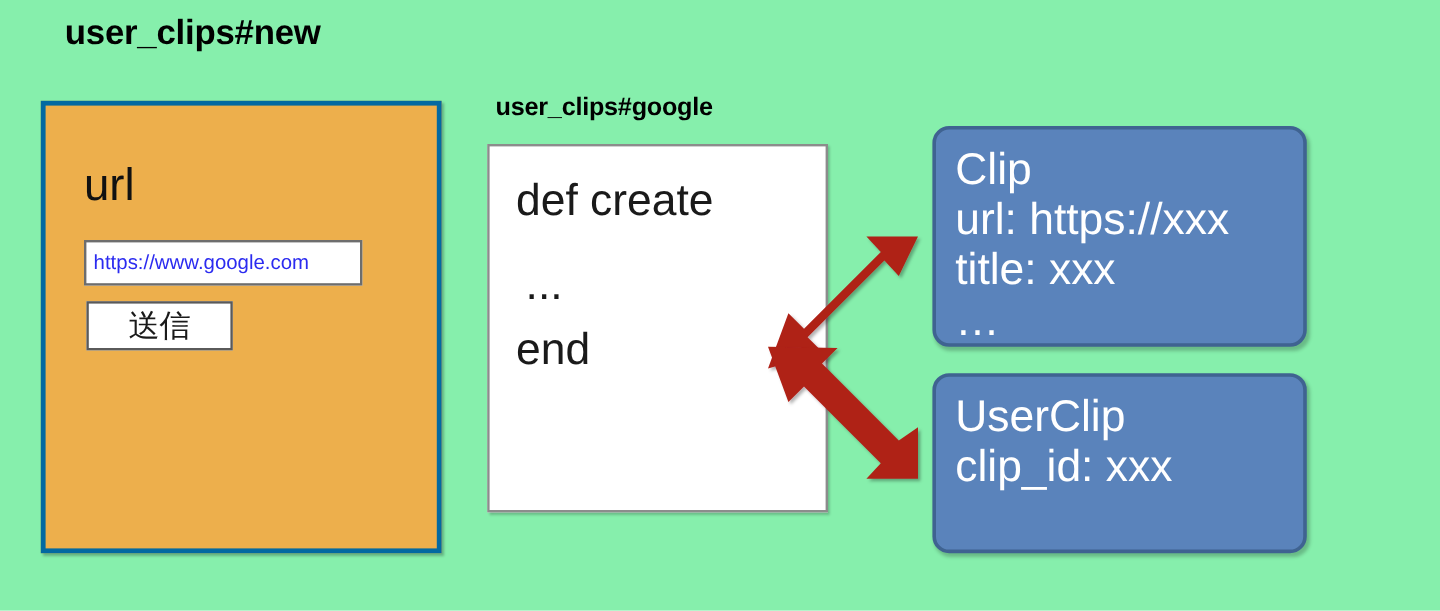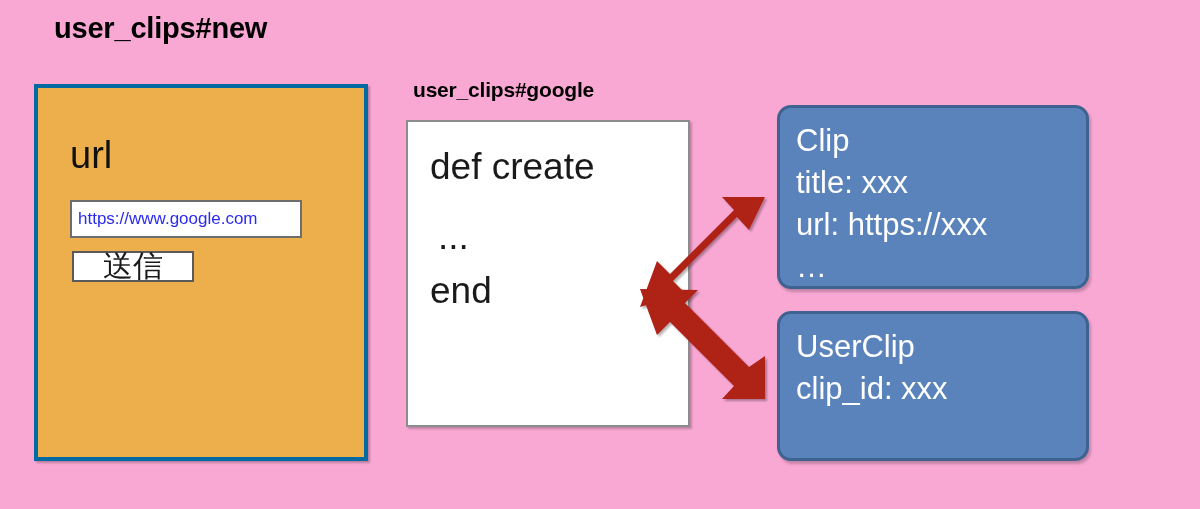--- a/index.html
+++ b/index.html
@@ -7,21 +7,21 @@
     padding: 0;
     background: #ffffff;
   }
   body {
     font-family: "Liberation Sans", sans-serif;
   }
   #canvas {
     position: relative;
     width: 1200px;
     height: 509px;
-    background: #f9a8d4;
+    background: #86efac;
     overflow: hidden;
   }
 
   
   .heading {
     position: absolute;
     font-family: "Liberation Sans", sans-serif;
     font-weight: bold;
     color: #000000;
     white-space: nowrap;
@@ -66,26 +66,26 @@
     padding: 0 6px;
     line-height: 34px;
     overflow: hidden;
     white-space: nowrap;
   }
   #submit-button {
     position: absolute;
     left: 34px;
     top: 163px;
     width: 122px;
-    height: 31px;
+    height: 41px;
     box-sizing: border-box;
     background: #ffffff;
     border: 2px solid #5a5a5a;
     color: #1a1a1a;
-    font-size: 30px;
+    font-size: 26px;
     font-family: "Liberation Sans", sans-serif;
     display: flex;
     align-items: center;
     justify-content: center;
     cursor: pointer;
   }
 
   
   #code-panel {
     position: absolute;
@@ -115,21 +115,21 @@
     position: absolute;
     background: #5A83BB;
     border: 3px solid #3f6391;
     border-radius: 14px;
     box-sizing: border-box;
     box-shadow: 2px 3px 3px rgba(0,0,0,0.22);
     color: #ffffff;
     padding: 12px 16px 10px 16px;
   }
   .model-card .line {
-    font-size: 31px;
+    font-size: 37px;
     line-height: 42px;
     font-family: "Liberation Sans", sans-serif;
     white-space: pre;
     color: #ffffff;
   }
   #card-clip     { left: 777px; top: 105px; width: 312px; height: 184px; }
   #card-userclip { left: 777px; top: 311px; width: 312px; height: 150px; }
 
   
   #split-arrow {
@@ -189,22 +189,22 @@
              L 137,214
              L 137,171
              L 121,182
              L 57,118
              L 70,105
              Z" fill="#AF2119"></path>
   </svg>
 
   <div class="model-card" id="card-clip">
     <div class="line">Clip</div>
+    <div class="line">url: https://xxx</div>
     <div class="line">title: xxx</div>
-    <div class="line">url: https://xxx</div>
     <div class="line">…</div>
   </div>
 
   <div class="model-card" id="card-userclip">
     <div class="line">UserClip</div>
     <div class="line">clip_id: xxx</div>
   </div>
 
 </div>
 

